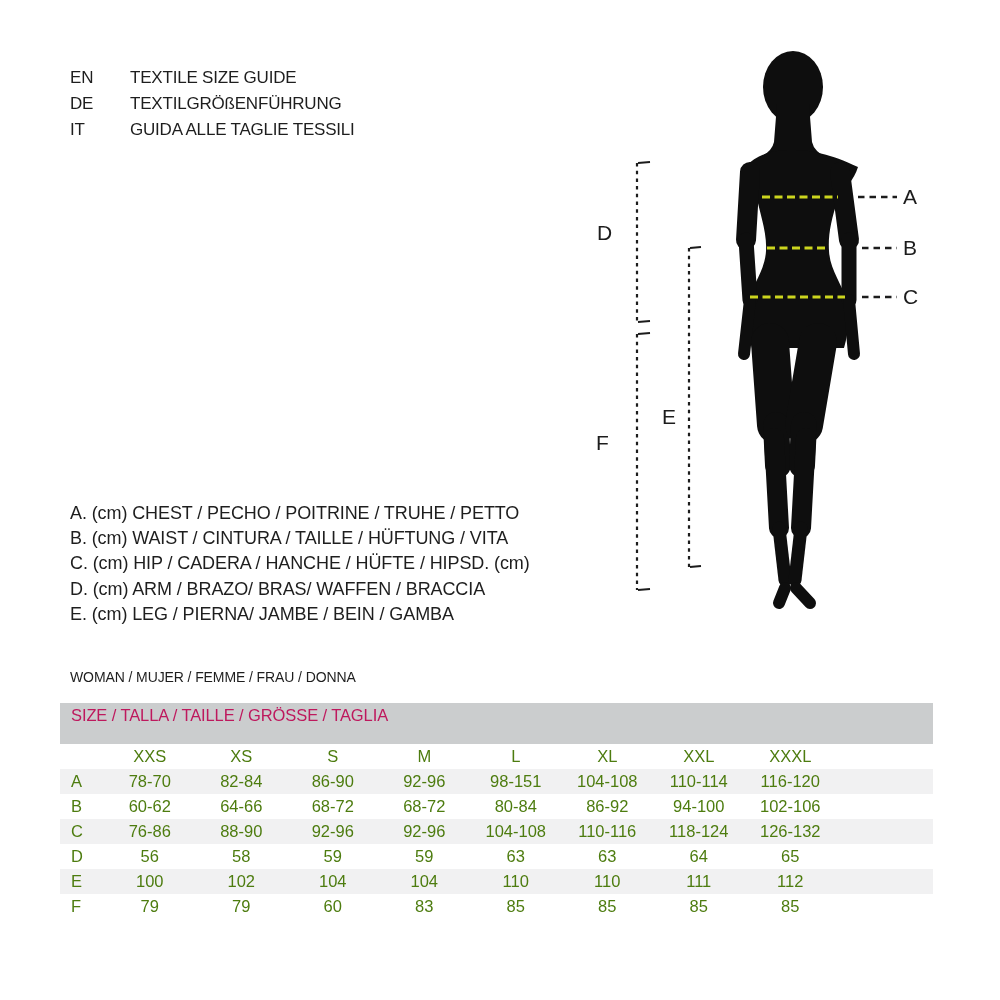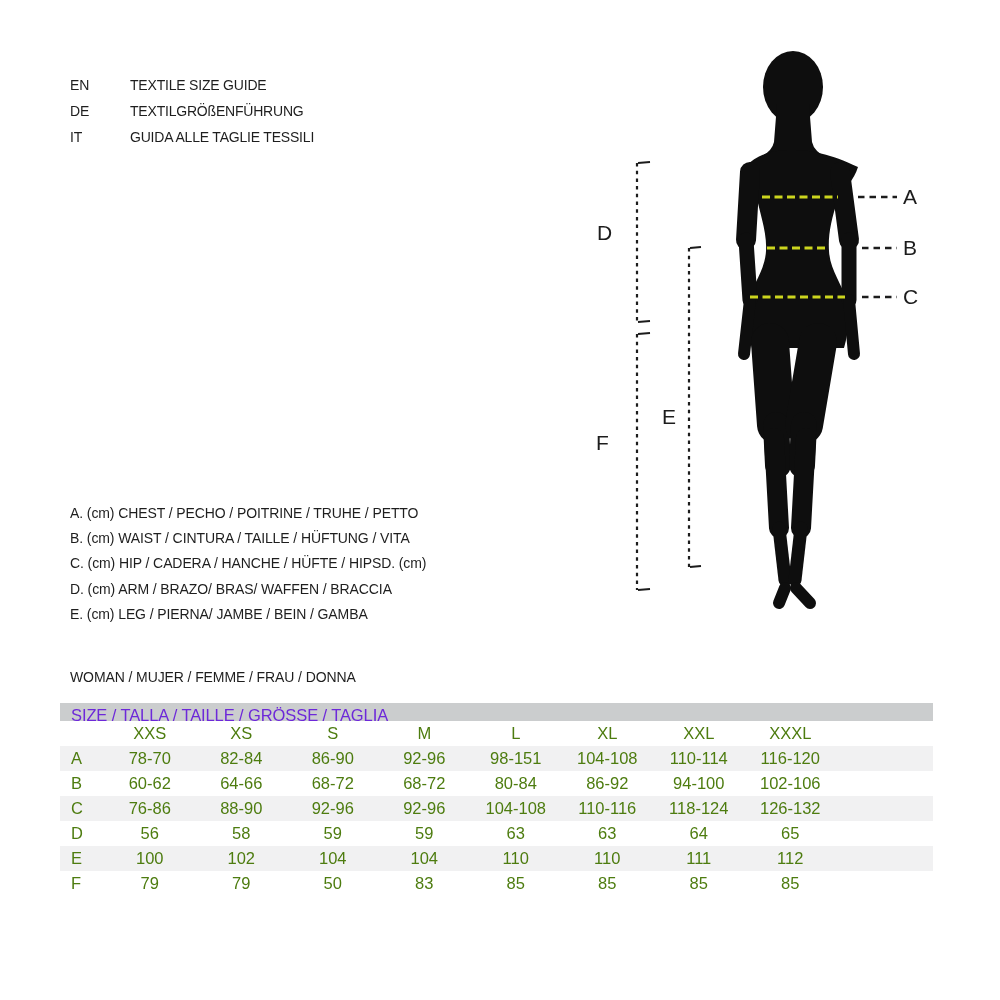--- a/index.html
+++ b/index.html
@@ -1,37 +1,37 @@
 <!DOCTYPE html>
 <html><head>
 <meta charset="utf-8">
 <style>
   html,body{margin:0;padding:0;background:#fff;}
   .canvas{
     position:relative;width:1000px;height:1000px;background:#ffffff;
     font-family:"Liberation Sans",sans-serif;color:#1e1e1e;overflow:hidden;
   }
   
-  .lang-block{position:absolute;left:70px;top:65px;font-size:14px;line-height:26.2px;letter-spacing:-0.2px;margin-top:7px;}
+  .lang-block{position:absolute;left:70px;top:65px;font-size:17px;line-height:26.2px;letter-spacing:-0.2px;}
   .lang-row{white-space:nowrap;}
   .lang-code{display:inline-block;width:60px;}
   
   .fig{position:absolute;left:580px;top:40px;}
   .fig-label{font-family:"Liberation Sans",sans-serif;font-size:21px;fill:#1c1c1c;}
   .ink-dash{stroke:#1c1c1c;stroke-width:2.4;stroke-dasharray:6.5 5;fill:none;}
   .accent-dash{stroke-width:3;stroke-dasharray:8 4.5;fill:none;}
   .vert-dash{stroke:#1c1c1c;stroke-width:2.2;stroke-dasharray:3.5 4.2;fill:none;}
   .tick{stroke:#1c1c1c;stroke-width:2.2;fill:none;}
   
-  .measure-list{position:absolute;left:70px;top:501px;font-size:14px;line-height:25.2px;letter-spacing:-0.1px;}
+  .measure-list{position:absolute;left:70px;top:501px;font-size:18px;line-height:25.2px;letter-spacing:-0.1px;}
   
   .gender{position:absolute;left:70px;top:669px;font-size:14px;letter-spacing:-0.1px;}
   
   .size-table{position:absolute;left:60px;top:703px;width:873px;font-size:16.5px;}
-  .tband{height:18px;line-height:25px;background:#cbcdce;color:#6d28d9;padding-left:11px;letter-spacing:-0.1px;}
+  .tband{height:41px;line-height:25px;background:#cbcdce;color:#be185d;padding-left:11px;letter-spacing:-0.1px;}
   .trow{display:flex;height:25px;line-height:25px;color:#4d7c0f;}
   .trow.stripe{background:#f1f1f2;}
   .lab{width:44px;padding-left:11px;box-sizing:border-box;text-align:left;}
   .c{width:91.5px;text-align:center;}
 </style>
 </head>
 <body>
 
 <div class="canvas">
 
@@ -187,21 +187,21 @@
       <div class="c">110</div>
       <div class="c">110</div>
       <div class="c">111</div>
       <div class="c">112</div>
     </div>
 
     <div class="trow">
       <div class="lab">F</div>
       <div class="c">79</div>
       <div class="c">79</div>
-      <div class="c">50</div>
+      <div class="c">60</div>
       <div class="c">83</div>
       <div class="c">85</div>
       <div class="c">85</div>
       <div class="c">85</div>
       <div class="c">85</div>
     </div>
   </div>
 
 </div>
 

